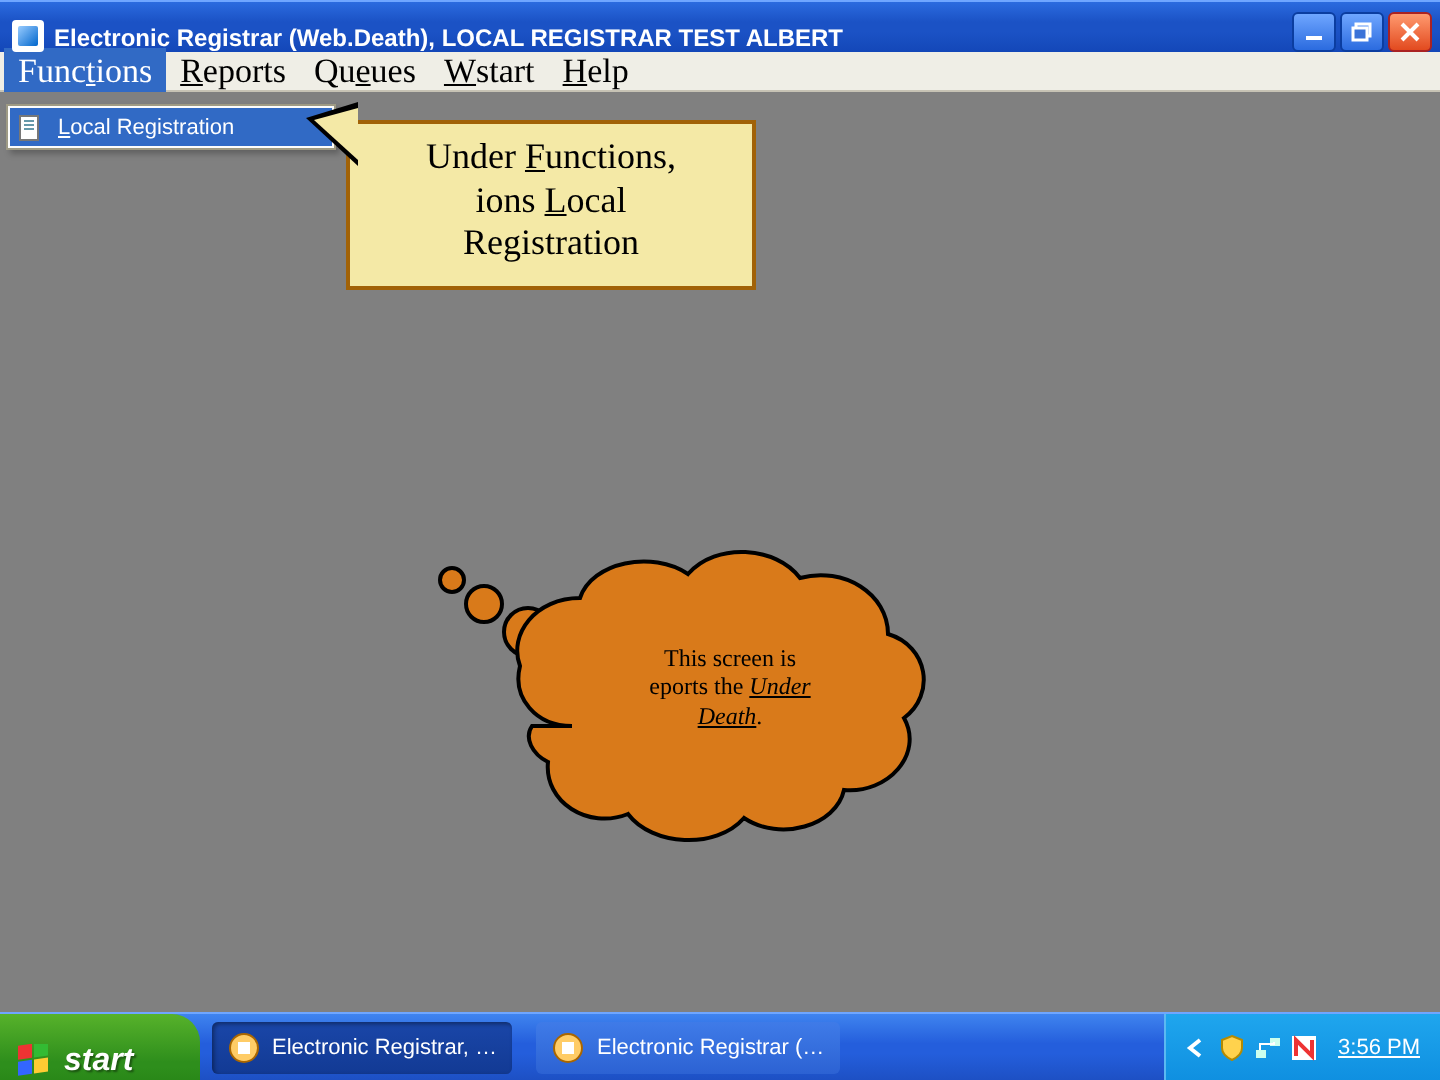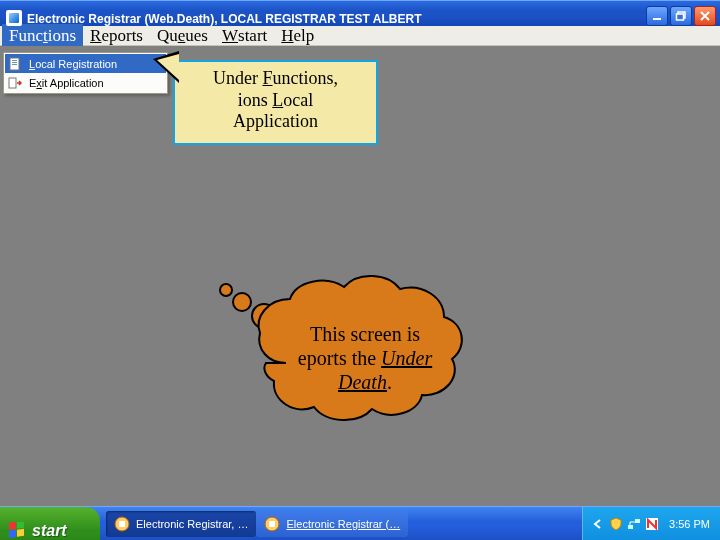--- a/index.html
+++ b/index.html
@@ -50,21 +50,21 @@
   
   .client {
     position:absolute; left:0; top:46px; right:0; height: 460px;
     background:#808080;
   }
 
   
   .callout {
     position:absolute; left:173px; top:60px;
     width:205px; height:85px;
-    background:#f4e9a6; border:2px solid #0ea5e9;
+    background:#f4e9a6; border:2px solid #a16207;
   }
   .callout-text {
     padding:6px 8px; font-family: "Times New Roman", serif; font-size:18px; text-align:center; line-height:1.2;
   }
   .callout-text .ul { text-decoration: underline; }
   .callout-tail {
     position:absolute; left:-18px; top:-8px; width:0; height:0;
     border-right: 22px solid #f4e9a6;
     border-top: 6px solid transparent;
     border-bottom: 20px solid transparent;
@@ -78,57 +78,57 @@
     z-index:1;
   }
 
   
   .cloud-wrap {
     position:absolute; left:214px; top:268px; width:290px; height:170px;
   }
   .cloud-wrap svg { width:100%; height:100%; }
   .cloud-text {
     position:absolute; left:265px; top:322px; width:200px;
-    font-family:"Times New Roman", serif; font-size:20px; text-align:center; line-height:1.2;
+    font-family:"Times New Roman", serif; font-size:12px; text-align:center; line-height:1.2;
   }
   .cloud-text .ul, .cloud-text .em { font-style: italic; text-decoration: underline; }
 
   
   .taskbar {
     position:absolute; left:0; right:0; bottom:0; height:34px;
     background: linear-gradient(to bottom,#3f84ef 0%, #245edc 45%, #245edc 60%, #1d50c4 100%);
     display:flex; align-items:stretch; color:#fff; font-size:11px;
     border-top:1px solid #6fa6ff;
   }
   .startbtn {
     width:100px; height:48px;
     background: linear-gradient(to bottom,#57b22b 0%, #2e8e1c 50%, #2e8e1c 55%, #1f7a0f 100%);
     border-radius: 0 14px 14px 0;
     display:flex; align-items:center; gap:6px; padding:0 12px 0 8px;
     font-style: italic; font-weight:bold; font-size:16px;
     text-shadow: 1px 1px 1px rgba(0,0,0,.4);
   }
   .startbtn .flag { width:18px; height:18px; }
-  .taskitems { display:flex; align-items:center; gap:0; padding:0 6px; }
+  .taskitems { display:flex; align-items:center; gap:12px; padding:0 6px; }
   .taskitem {
     height:26px; min-width:150px; padding:0 8px;
     display:flex; align-items:center; gap:6px;
     border-radius:3px; font-size:11px;
   }
   .taskitem.active { background: linear-gradient(to bottom,#1a46a8,#123a94); box-shadow: inset 1px 1px 2px rgba(0,0,0,.4);}
-  .taskitem.inactive { background: linear-gradient(to bottom,#3f7be8,#2c62d3); text-decoration: underline; }
+  .taskitem.inactive { background: linear-gradient(to bottom,#3f7be8,#2c62d3); }
   .taskitem .ico { width:16px; height:16px; }
   .tray {
     margin-left:auto; height:34px;
     background: linear-gradient(to bottom,#1fa6ee,#0f8fe0);
     display:flex; align-items:center; padding:0 10px 0 8px; gap:4px;
     border-left:1px solid #5bb9f2;
   }
   .tray .tico { width:14px; height:14px; }
-  .tray .clock { font-size:11px; color:#fff; margin-left:6px;}
+  .tray .clock { font-size:11px; color:#fff; margin-left:6px;text-decoration:underline;}
 </style>
 </head>
 <body>
 
 <div class="titlebar">
   <span class="app-icon"></span>
   <span class="title-text">Electronic Registrar (Web.Death), LOCAL REGISTRAR TEST   ALBERT</span>
   <div class="winbtns">
     <div class="winbtn min">
       <svg viewBox="0 0 12 12">
@@ -174,38 +174,29 @@
     <span class="dd-icon">
       <svg viewBox="0 0 14 14">
           <rect x="2" y="1" width="9" height="12" fill="#fff" stroke="#777"></rect>
           <rect x="4" y="3" width="5" height="1" fill="#69a"></rect>
           <rect x="4" y="5" width="5" height="1" fill="#69a"></rect>
           <rect x="4" y="7" width="5" height="1" fill="#69a"></rect>
         </svg>
     </span>
     <span class="dd-label"><span class="ul">L</span><span>ocal Registration</span></span>
   </div>
-  <div class="dd-row">
-    <span class="dd-icon">
-      <svg viewBox="0 0 14 14">
-          <rect x="1" y="2" width="7" height="10" fill="#fff" stroke="#777"></rect>
-          <path d="M9 7 h4 M11 5 l2 2 -2 2" fill="none" stroke="#c33" stroke-width="1.5"></path>
-        </svg>
-    </span>
-    <span class="dd-label"><span>E</span><span class="ul">x</span><span>it Application</span></span>
-  </div>
 </div>
 
 <div class="callout">
   <div class="callout-tail-border"></div>
   <div class="callout-tail"></div>
   <div class="callout-text">
     <span>Under </span><span class="ul">F</span><span>unctions,</span><br>
     <span>ions </span><span class="ul">L</span><span>ocal</span><br>
-    <span>Application</span>
+    <span>Registration</span>
   </div>
 </div>
 
 <div class="cloud-wrap">
   <svg viewBox="0 0 290 170">
     <g fill="#d97a1a" stroke="#000" stroke-width="2">
       <circle cx="12" cy="22" r="6"></circle>
       <circle cx="28" cy="34" r="9"></circle>
       <circle cx="50" cy="48" r="12"></circle>
       <path d="M72,95

